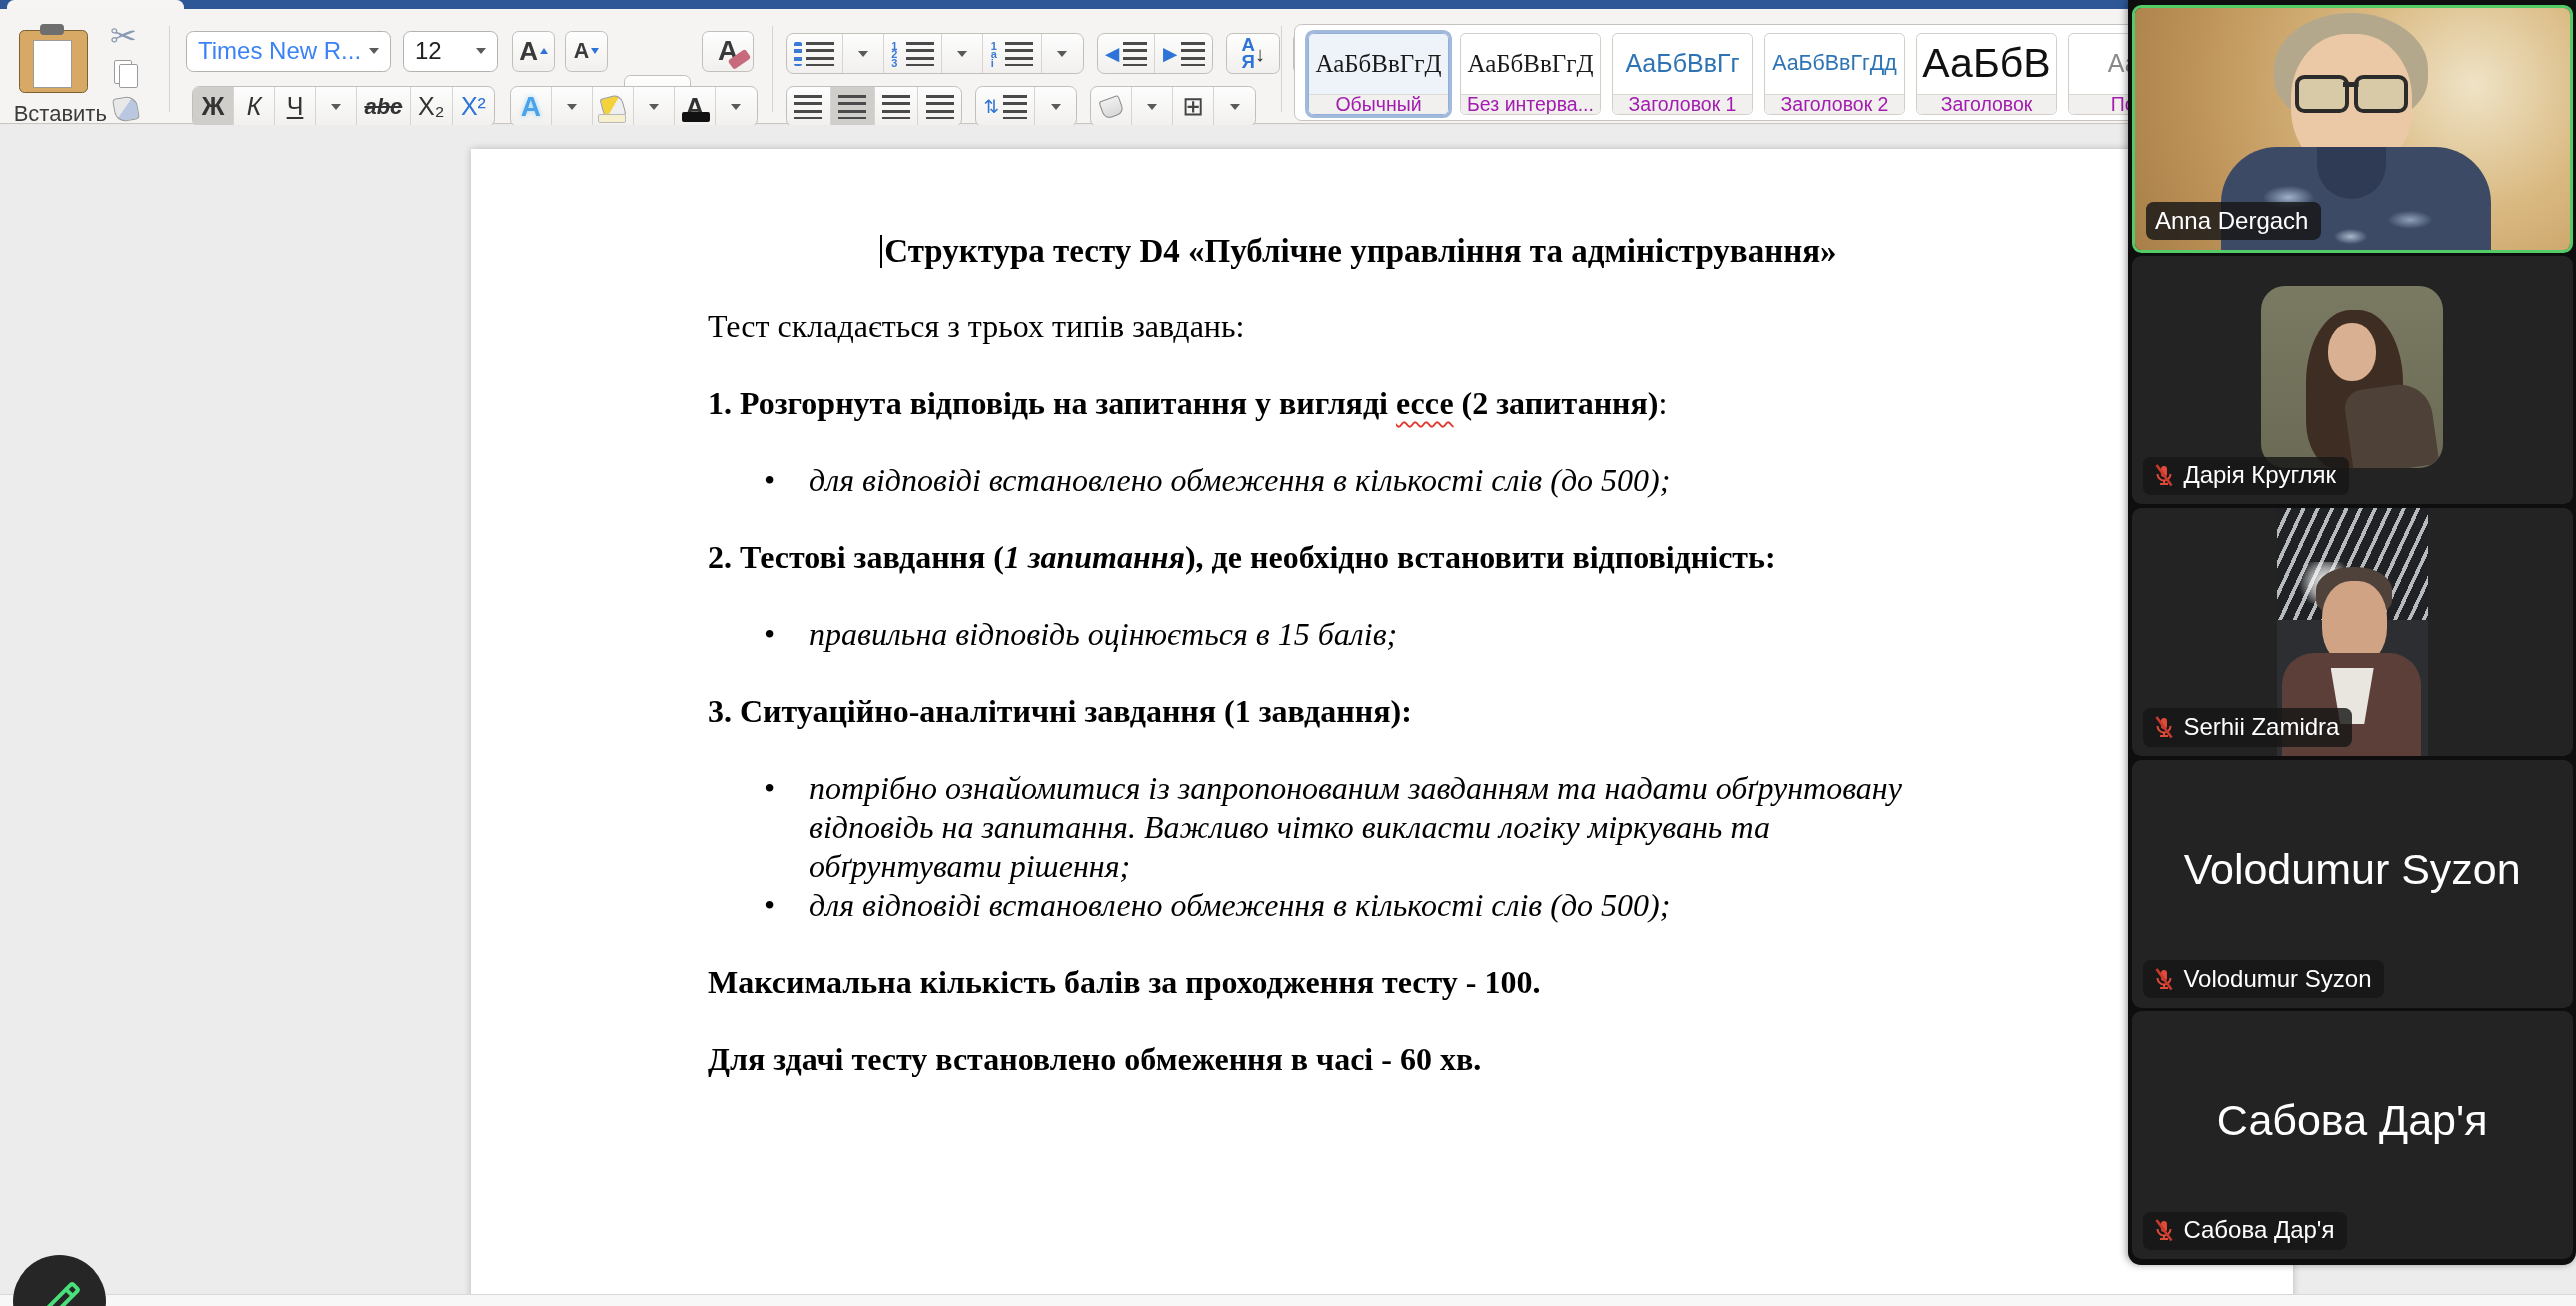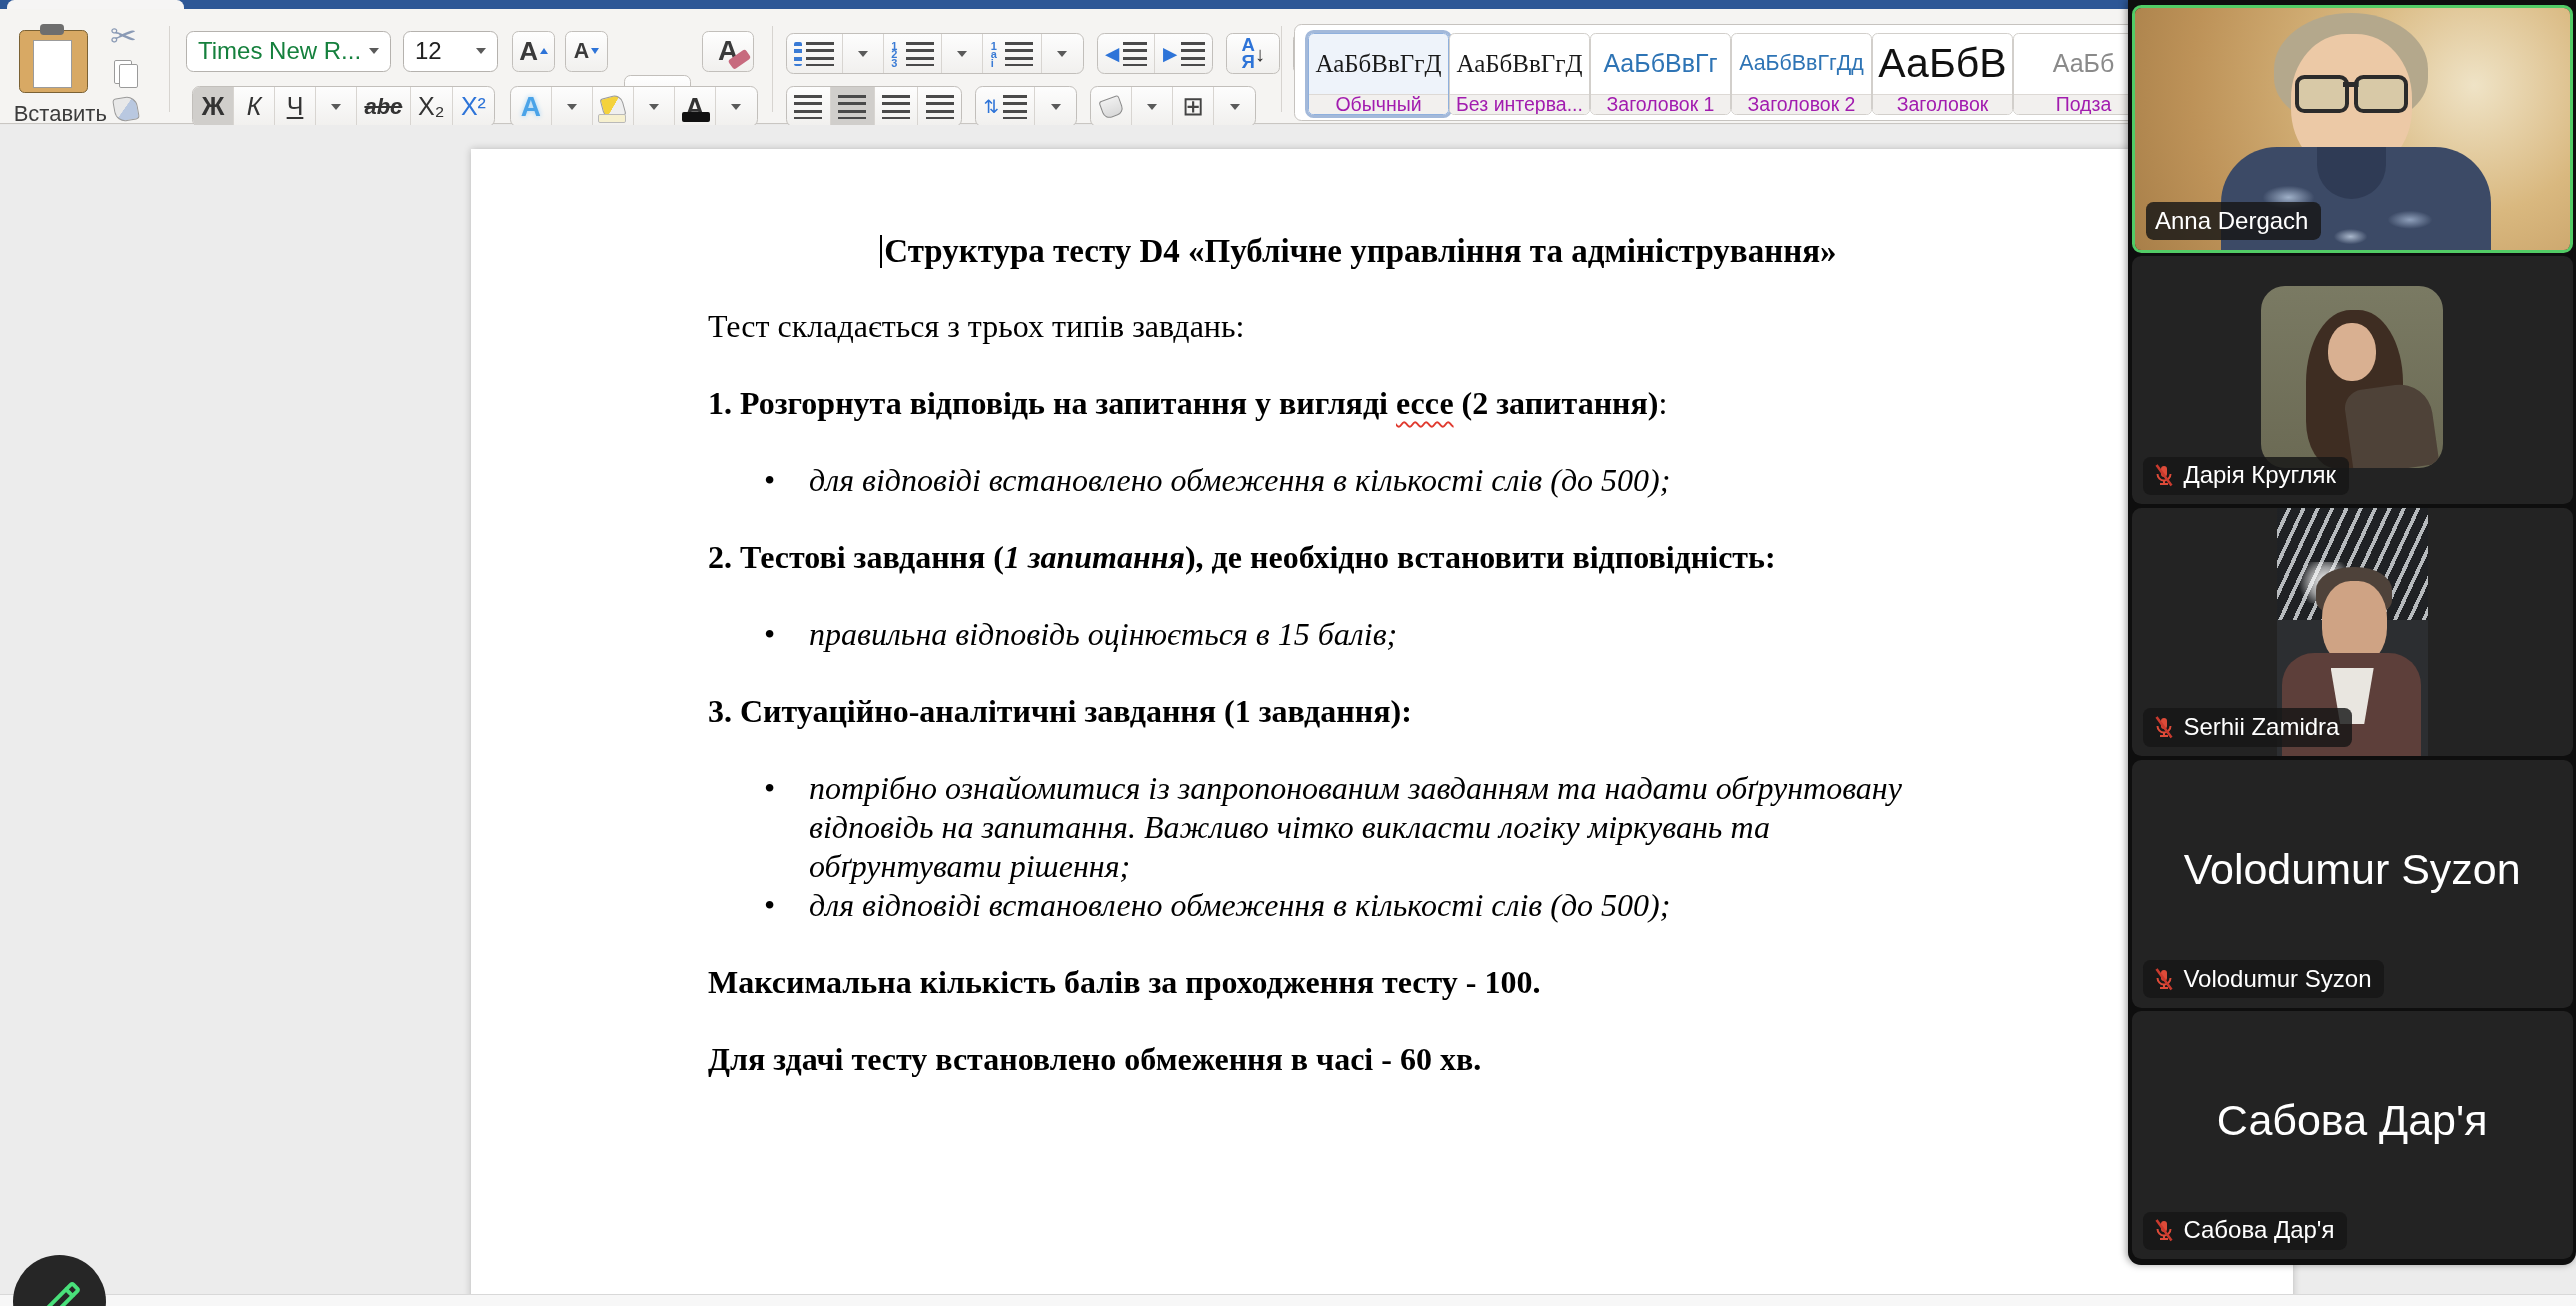--- a/index.html
+++ b/index.html
@@ -40,21 +40,21 @@
   .icon-copy::before, .icon-copy::after { content:""; position:absolute; width:16.7px; height:22px;
       background:#fff; border:1.9px solid #9a9a9a; border-radius:1.9px; }
   .icon-copy::after { left:5.6px; top:4.6px; }
   .icon-brush { width:24px; height:24px; margin:9.3px 0 0 3.7px;
       background:linear-gradient(135deg,#e8e8e8 45%,#b9c8e0 46%); border:1.9px solid #9a9a9a;
       border-radius:3.7px 11px 3.7px 11px; transform:rotate(-10deg); }
 
   
   .font-name { position:absolute; left:186px; top:21.4px; width:205px; height:41px;
                background:#fff; border:1.9px solid #b5b2ae; border-radius:7.4px;
-               font-size:24px; color:#15803d; display:flex; align-items:center; padding:0 11px; }
+               font-size:24px; color:#3b82f6; display:flex; align-items:center; padding:0 11px; }
   .font-size { position:absolute; left:403px; top:21.4px; width:95px; height:41px;
                background:#fff; border:1.9px solid #b5b2ae; border-radius:7.4px;
                font-size:24px; color:#222; display:flex; align-items:center; padding:0 11px; }
   .combo-caret { margin-left:auto; }
   .grow-font  { position:absolute; left:512px; top:21.4px; width:43px; height:41px; font-size:26px; font-weight:bold; }
   .shrink-font{ position:absolute; left:565px; top:21.4px; width:43px; height:41px; font-size:21.4px; font-weight:bold; }
   .tri-up   { width:0;height:0;border-left:4.6px solid transparent;border-right:4.6px solid transparent;border-bottom:6.5px solid #2e74d8; margin-left:1.9px; vertical-align:top;}
   .tri-dn   { width:0;height:0;border-left:4.6px solid transparent;border-right:4.6px solid transparent;border-top:6.5px solid #2e74d8; margin-left:1.9px;}
   .change-case { position:absolute; left:624px; top:21.4px; width:67px; height:41px; font-size:24px; font-weight:bold;margin-top:44px; }
   .clear-format { position:absolute; left:702px; top:21.4px; width:52px; height:41px; font-size:28px; font-weight:bold; position:absolute; }
@@ -93,21 +93,21 @@
   .sort-txt { font-size:18.6px; font-weight:bold; color:#2e74d8; line-height:16.7px; text-align:center; }
   .pilcrow { font-size:28px; color:#333; }
   .spacing-arrows { font-size:18.6px; color:#2e74d8; margin-right:3.7px; }
   .bucket { width:20.5px; height:18.6px; background:linear-gradient(#efefef,#d9d9d9); border:1.9px solid #8a8a8a;
             border-radius:2.8px 2.8px 7.4px 7.4px; transform:rotate(-20deg); }
   .borders-glyph { font-size:26px; color:#444; }
 
   
   .styles-panel { position:absolute; left:1294px; top:15px; width:1282px; height:97px;
                   background:#fff; border:0.9px solid #c6c3bf; border-radius:7.4px; }
-  .style-tiles { position:absolute; left:13px; top:7.4px; display:flex; }
+  .style-tiles { position:absolute; left:13px; top:7.4px; display:flex; gap:11px; }
   .style-tile { width:141px; height:82px; border:0.9px solid #d2cfcb; border-radius:5.6px; background:#fff;
                 display:flex; flex-direction:column; overflow:hidden; }
   .style-tile .prev { flex:1; display:flex; align-items:center; justify-content:center;
                       font-size:25px; white-space:nowrap; overflow:hidden; color:#1a1a1a; }
   .style-tile .lbl { height:20px; background:#f2f0ee; border-top:0.9px solid #ddd9d5;
                      display:flex; align-items:center; justify-content:center;
                      font-size:19.5px; color:#a21caf; white-space:nowrap; overflow:hidden; }
   .style-tile.selected { outline:3.7px solid #a3b9da; outline-offset:0.9px; border-color:#8fb0dd;
                          background:#eef3fa; border-radius:5.6px; }
   .prev-serif { font-family:"Liberation Serif", serif; }

